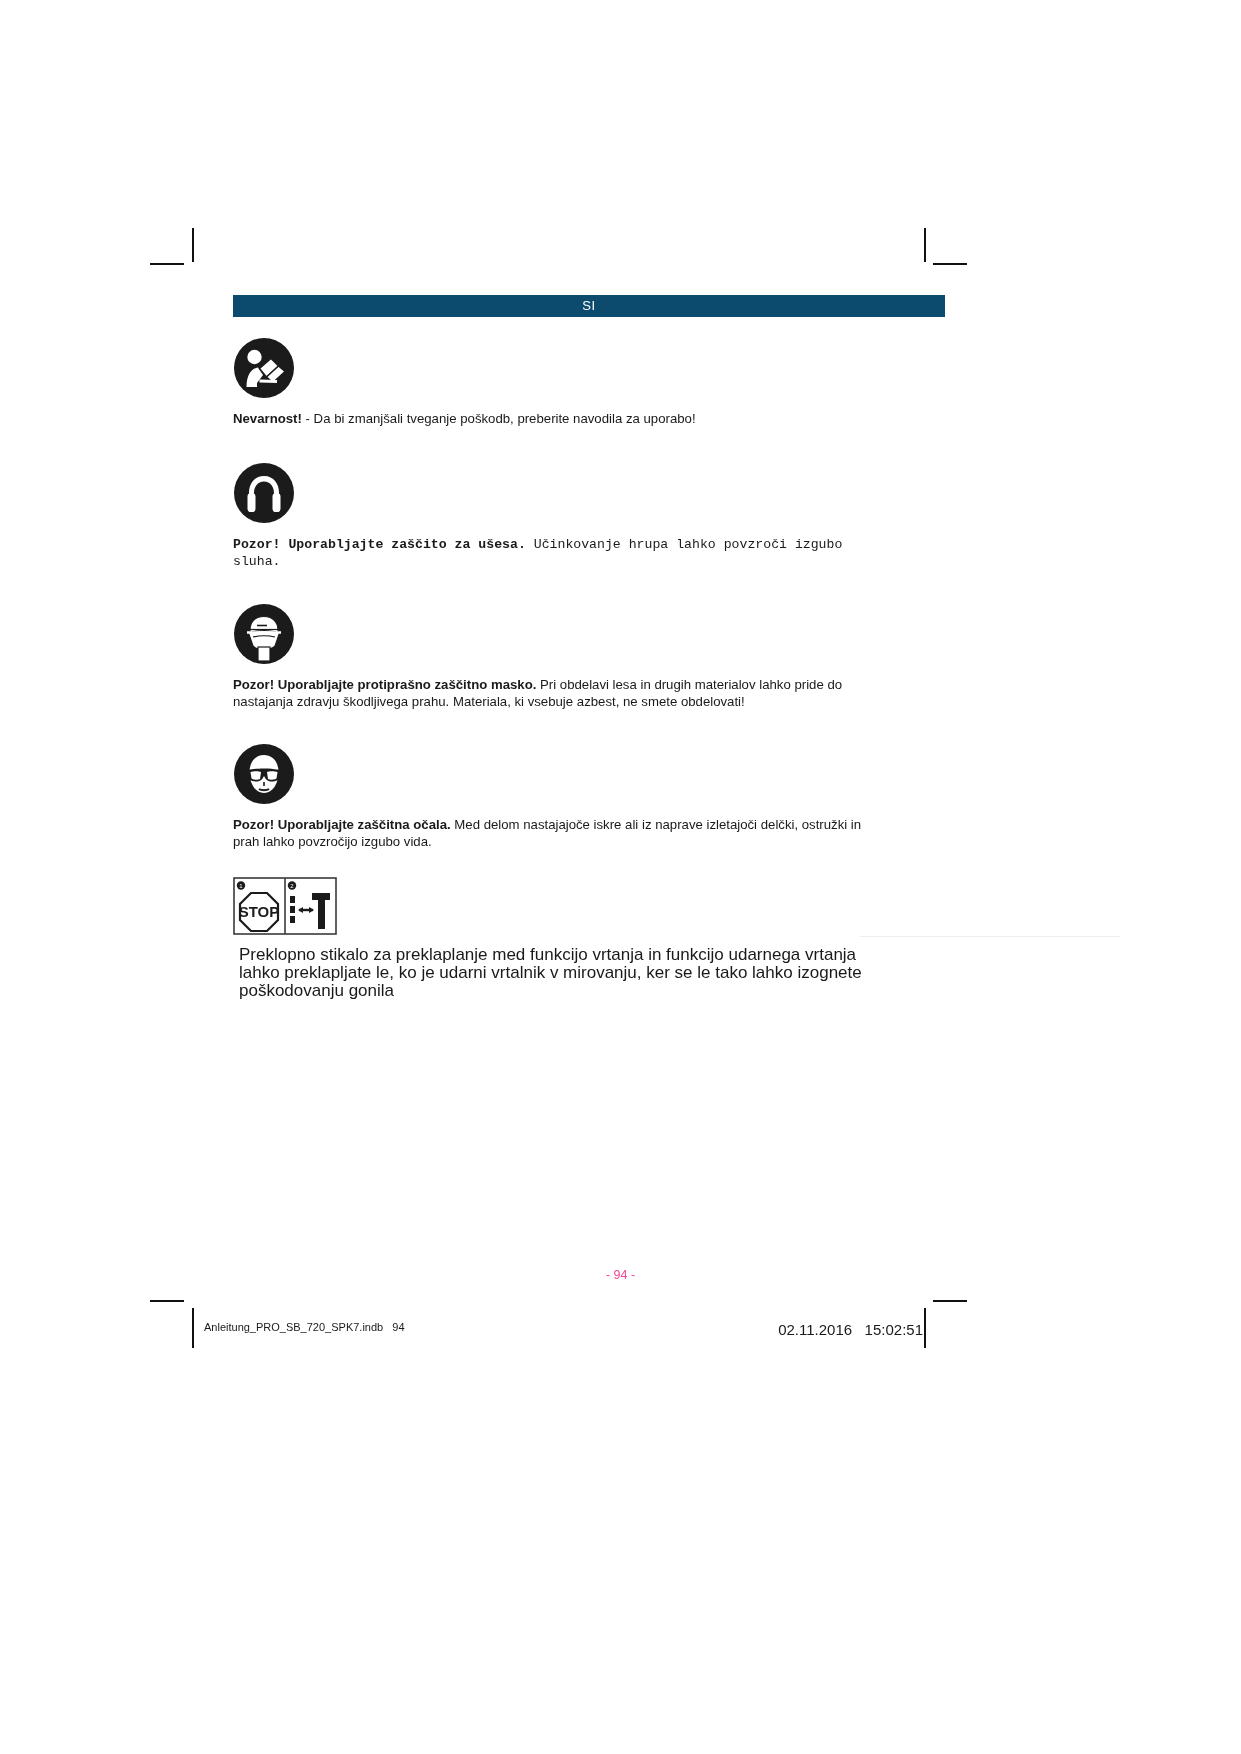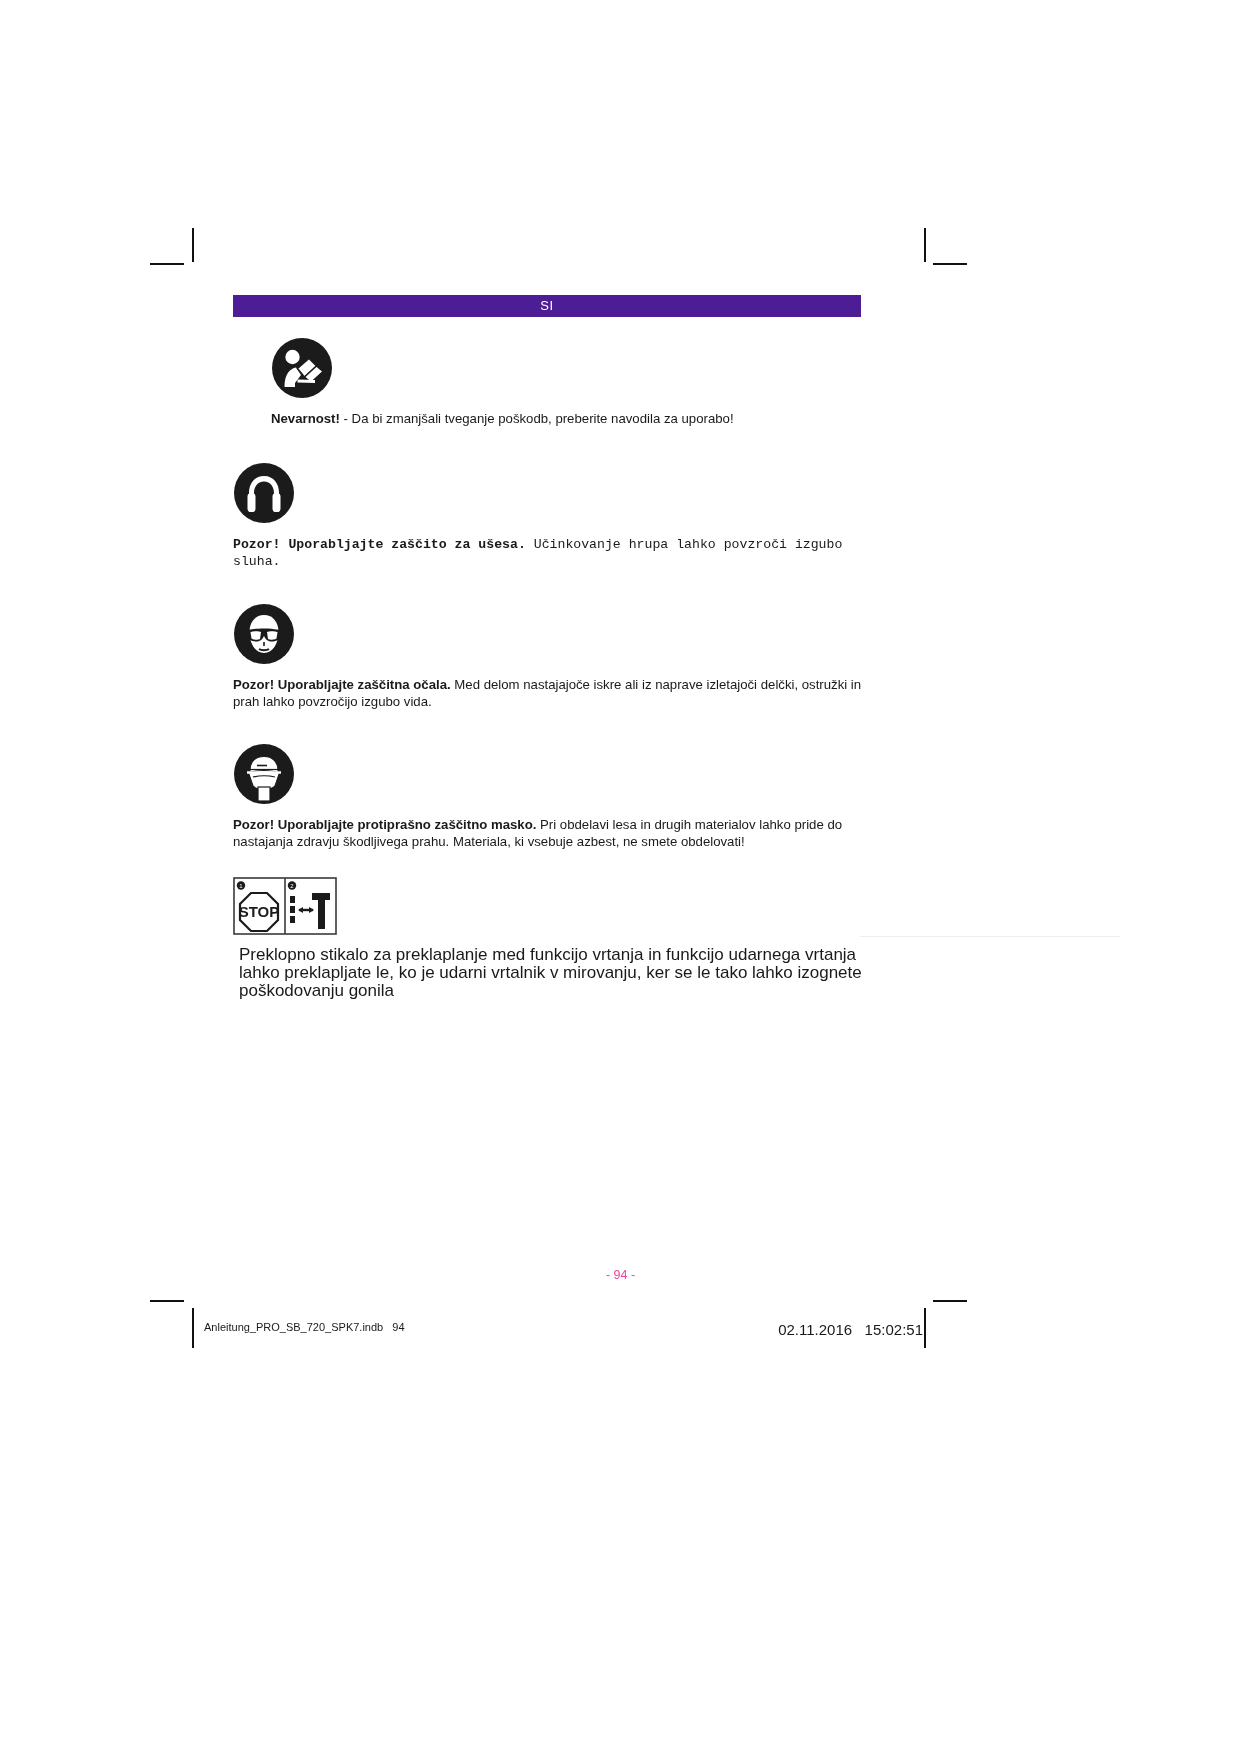--- a/index.html
+++ b/index.html
@@ -40,35 +40,35 @@
 
   .content {
     position: absolute;
     left: 233px;
     top: 295px;
     width: 640px;
   }
 
   
   .lang-bar {
-    width: 628px;
+    width: 712px;
     height: 22px;
-    background: #4c1d95;
+    background: #0c4a6e;
     color: #ffffff;
     font-size: 13px;
     line-height: 22px;
     text-align: center;
     letter-spacing: 0.5px;
   }
 
   
   .safety-block {
     margin-top: 22px;
   }
-  .safety-block.first { margin-top: 20px; margin-left: 38px; }
+  .safety-block.first { margin-top: 20px; }
 
   .icon-wrap {
     display: block;
     margin-bottom: 7px;
   }
 
   .safety-text {
     font-size: 13.2px;
     line-height: 17.5px;
     color: #1a1a1a;
@@ -204,55 +204,55 @@
         <svg width="62" height="62" viewBox="0 0 62 62" xmlns="http://www.w3.org/2000/svg">
           <circle cx="31" cy="31" r="30" fill="#1b1b1b"></circle>
           <path d="M31 14 C21 14 16 22 16 31 L16 40 L21 40 L21 31 C21 25 24.5 19.5 31 19.5 C37.5 19.5 41 25 41 31 L41 40 L46 40 L46 31 C46 22 41 14 31 14 Z" fill="#ffffff"></path>
           <rect x="14.5" y="31" width="8" height="19" rx="3.6" fill="#ffffff"></rect>
           <rect x="39.5" y="31" width="8" height="19" rx="3.6" fill="#ffffff"></rect>
           <path d="M24 30 C24 25.5 27 23 31 23 C35 23 38 25.5 38 30 L38 48 L24 48 Z" fill="#1b1b1b"></path>
         </svg>
       </span>
       <div class="safety-text">
         <b>Pozor! Uporabljajte zaščito za ušesa.</b><span> Učinkovanje hrupa lahko povzroči izgubo sluha.</span>
-      </div>
-    </div>
-
-    <div class="safety-block gap-c">
-      <span class="icon-wrap">
-        <svg width="62" height="62" viewBox="0 0 62 62" xmlns="http://www.w3.org/2000/svg">
-          <circle cx="31" cy="31" r="30" fill="#1b1b1b"></circle>
-          <path d="M31 12 C22 12 16.5 19.5 16.5 29 C16.5 40 22 50 31 50 C40 50 45.5 40 45.5 29 C45.5 19.5 40 12 31 12 Z" fill="#ffffff"></path>
-          <path d="M13.5 27.5 C13.5 27.5 20 25.5 31 25.5 C42 25.5 48.5 27.5 48.5 27.5 L48.5 31.5 C48.5 36 44 38.5 38.5 38.5 C34.5 38.5 32.5 36 31 33 C29.5 36 27.5 38.5 23.5 38.5 C18 38.5 13.5 36 13.5 31.5 Z" fill="#1b1b1b"></path>
-          <path d="M17.5 29 C20.5 28 26 28 28 29 L27 36 C25 37 20.5 37 18.5 35.5 Z" fill="#ffffff"></path>
-          <path d="M34 29 C36 28 41.5 28 44.5 29 L43.5 35.5 C41.5 37 37 37 35 36 Z" fill="#ffffff"></path>
-          <path d="M26 46 C28 47.5 34 47.5 36 46" stroke="#1b1b1b" stroke-width="2" fill="none"></path>
-          <path d="M31 39 L31 43" stroke="#1b1b1b" stroke-width="1.6"></path>
-        </svg>
-      </span>
-      <div class="safety-text">
-        <b>Pozor! Uporabljajte zaščitna očala.</b><span> Med delom nastajajoče iskre ali iz naprave izletajoči delčki, ostružki in prah lahko povzročijo izgubo vida.</span>
       </div>
     </div>
 
     <div class="safety-block gap-b">
       <span class="icon-wrap">
         <svg width="62" height="62" viewBox="0 0 62 62" xmlns="http://www.w3.org/2000/svg">
           <circle cx="31" cy="31" r="30" fill="#1b1b1b"></circle>
           <path d="M17 27 C17 18 23 13.5 31 13.5 C39 13.5 45 18.5 45 27 L45 31 L17 31 Z" fill="#ffffff" stroke="#1b1b1b" stroke-width="1.2"></path>
           <path d="M17 26.5 L45 26.5" stroke="#1b1b1b" stroke-width="1.2"></path>
           <path d="M15.5 30 C15.5 30 22 27.5 31 27.5 C40 27.5 46.5 30 46.5 30 L42 43 C38 47.5 24 47.5 20 43 Z" fill="#ffffff" stroke="#1b1b1b" stroke-width="1.2"></path>
           <path d="M20 34 C26 32.5 36 32.5 42 34" stroke="#1b1b1b" stroke-width="1.2" fill="none"></path>
           <rect x="25" y="44" width="12" height="14" fill="#ffffff" stroke="#1b1b1b" stroke-width="1.2"></rect>
           <path d="M14 29.5 L48 29.5" stroke="#ffffff" stroke-width="2.4"></path>
           <path d="M24 22.5 L34 22.5" stroke="#1b1b1b" stroke-width="1.6"></path>
         </svg>
       </span>
       <div class="safety-text">
         <b>Pozor! Uporabljajte protiprašno zaščitno masko.</b><span> Pri obdelavi lesa in drugih materialov lahko pride do nastajanja zdravju škodljivega prahu. Materiala, ki vsebuje azbest, ne smete obdelovati!</span>
+      </div>
+    </div>
+
+    <div class="safety-block gap-c">
+      <span class="icon-wrap">
+        <svg width="62" height="62" viewBox="0 0 62 62" xmlns="http://www.w3.org/2000/svg">
+          <circle cx="31" cy="31" r="30" fill="#1b1b1b"></circle>
+          <path d="M31 12 C22 12 16.5 19.5 16.5 29 C16.5 40 22 50 31 50 C40 50 45.5 40 45.5 29 C45.5 19.5 40 12 31 12 Z" fill="#ffffff"></path>
+          <path d="M13.5 27.5 C13.5 27.5 20 25.5 31 25.5 C42 25.5 48.5 27.5 48.5 27.5 L48.5 31.5 C48.5 36 44 38.5 38.5 38.5 C34.5 38.5 32.5 36 31 33 C29.5 36 27.5 38.5 23.5 38.5 C18 38.5 13.5 36 13.5 31.5 Z" fill="#1b1b1b"></path>
+          <path d="M17.5 29 C20.5 28 26 28 28 29 L27 36 C25 37 20.5 37 18.5 35.5 Z" fill="#ffffff"></path>
+          <path d="M34 29 C36 28 41.5 28 44.5 29 L43.5 35.5 C41.5 37 37 37 35 36 Z" fill="#ffffff"></path>
+          <path d="M26 46 C28 47.5 34 47.5 36 46" stroke="#1b1b1b" stroke-width="2" fill="none"></path>
+          <path d="M31 39 L31 43" stroke="#1b1b1b" stroke-width="1.6"></path>
+        </svg>
+      </span>
+      <div class="safety-text">
+        <b>Pozor! Uporabljajte zaščitna očala.</b><span> Med delom nastajajoče iskre ali iz naprave izletajoči delčki, ostružki in prah lahko povzročijo izgubo vida.</span>
       </div>
     </div>
 
     <div class="safety-block gap-d">
       <span class="icon-wrap">
         <svg width="104" height="58" viewBox="0 0 104 58" xmlns="http://www.w3.org/2000/svg">
           <rect x="1" y="1" width="102" height="56" fill="#ffffff" stroke="#3a3a3a" stroke-width="1.6"></rect>
           <line x1="52" y1="1" x2="52" y2="57" stroke="#3a3a3a" stroke-width="1.6"></line>
           <circle cx="8" cy="8.5" r="4.2" fill="#1b1b1b"></circle>
           <text x="8" y="11" font-family="'Liberation Sans',sans-serif" font-size="6" fill="#ffffff" text-anchor="middle">1</text>

